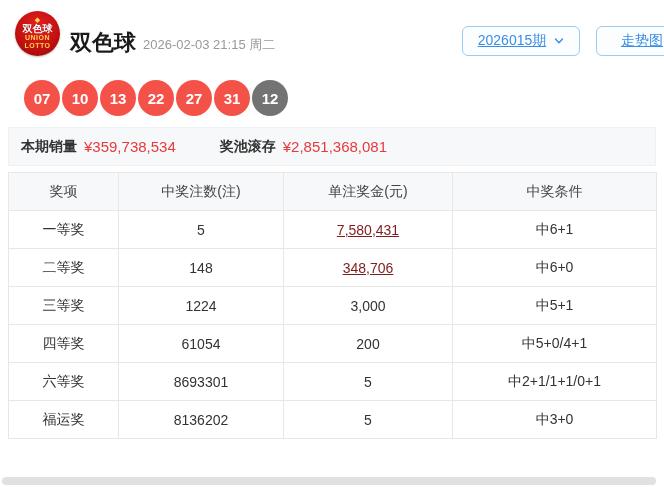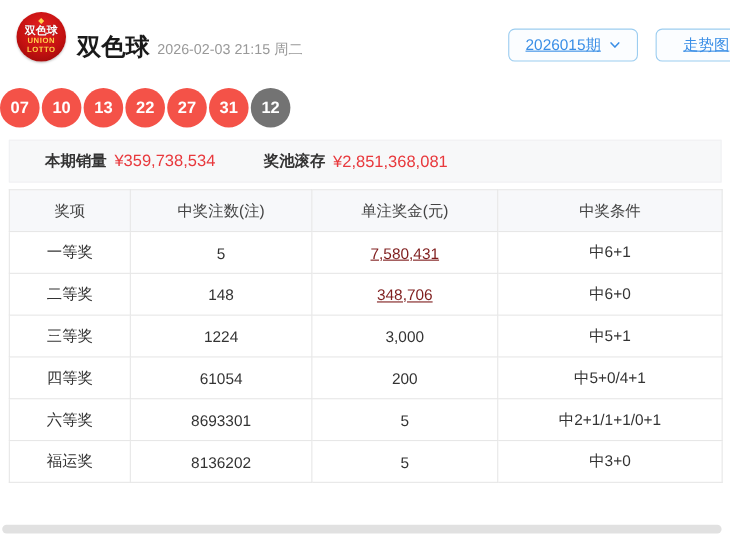--- a/index.html
+++ b/index.html
@@ -38,38 +38,38 @@
     font-size: 14px; font-family: inherit;
     display: flex; align-items: center; justify-content: center;
     cursor: pointer;
     text-decoration: underline;
   }
   .issue-btn { left: 462px; width: 118px; gap: 8px; }
   .trend-btn { left: 596px; width: 92px; }
   .chev { width: 10px; height: 10px; display: inline-block; }
 
   
-  .balls { position: absolute; left: 0; top: 80px; display: flex; gap: 2px; }
+  .balls { position: absolute; left: 24px; top: 80px; display: flex; gap: 2px; }
   .ball {
     width: 36px; height: 36px; border-radius: 50%;
     color: #fff; font-weight: bold; font-size: 15px;
     display: flex; align-items: center; justify-content: center;
   }
   .ball.red { background: #f45248; }
   .ball.blue { background: #737373; }
 
   
   .sales-bar {
     position: absolute; left: 8px; top: 127px; width: 648px; height: 39px;
     background: #f7f8f9; border: 1px solid #f0f1f3;
-    display: flex; align-items: center; padding-left: 32px;
+    display: flex; align-items: center; padding-left: 12px;
   }
   .sales-label { font-size: 14px; font-weight: bold; color: #333; margin-right: 7px; }
   .sales-amount { font-size: 15px; color: #e8393d; }
-  .pool-group { margin-left: 44px; display: flex; align-items: flex-end; }
+  .pool-group { margin-left: 44px; display: flex; align-items: center; }
   .pool-group .sales-label { margin-right: 7px; }
 
   
   table.prize-table {
     position: absolute; left: 8px; top: 172px; width: 648px;
     border-collapse: collapse; table-layout: fixed;
     font-size: 14px; color: #333;
   }
   .prize-table th, .prize-table td {
     border: 1px solid #e7e7e7; height: 38px;

